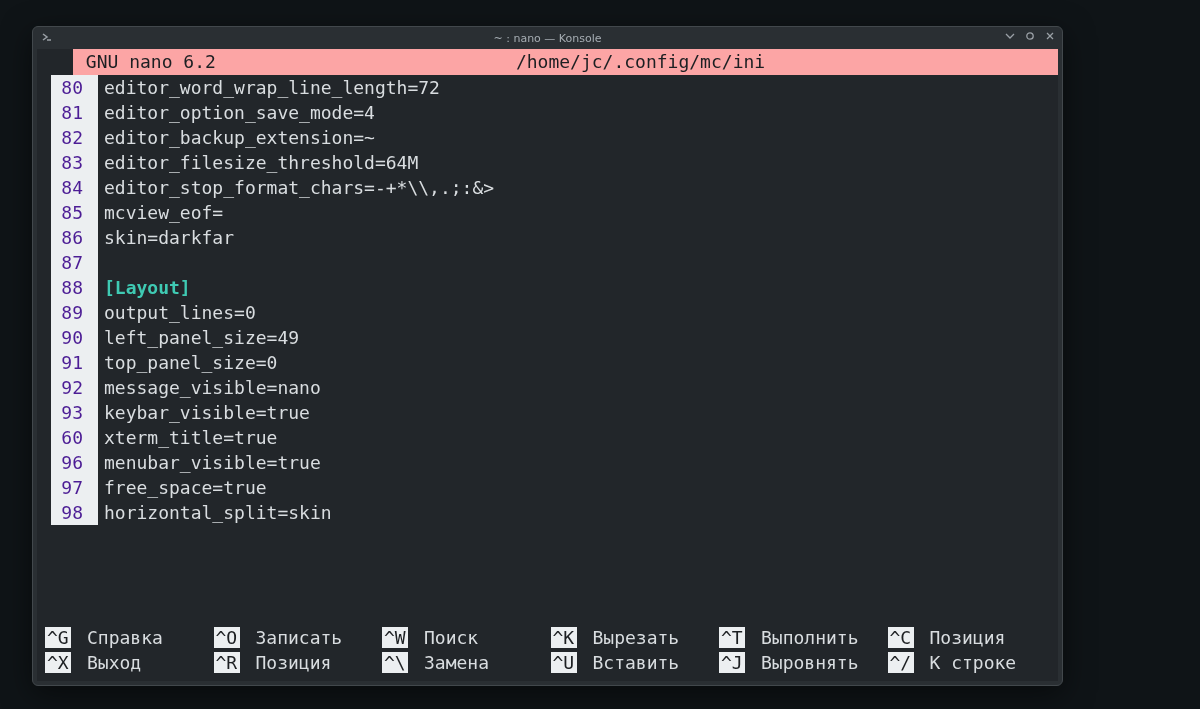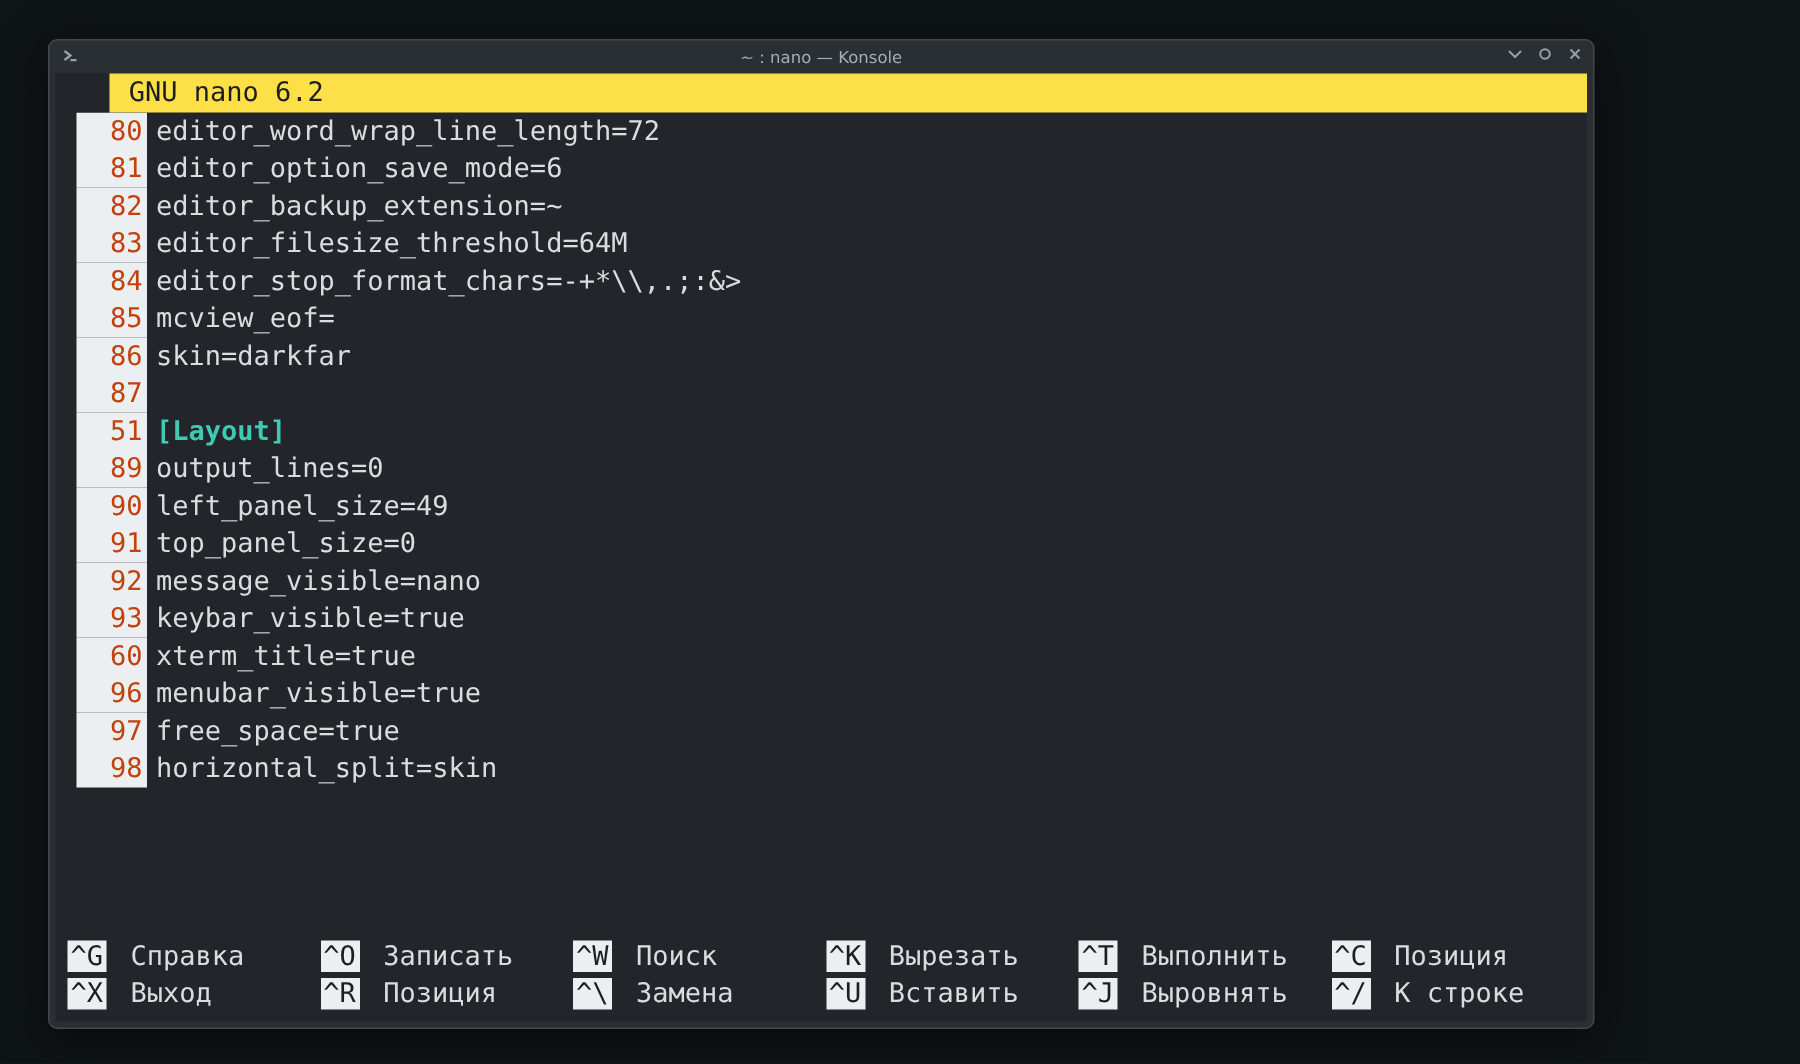--- a/index.html
+++ b/index.html
@@ -37,35 +37,35 @@
     flex: 1; margin: 0 4px 4px 4px; background: #22262a;
     display: flex; flex-direction: column; padding-bottom: 4px;
   }
   .header-line {
     display: flex; margin: 0; height: 26px; line-height: 26px;
   }
   .header-line .gutter-h {
     width: 36px; background:#22262a;
   }
   .header-line .bar {
-    flex:1; background: #fde047; color: #1c1f22; padding: 0 2px;
+    flex:1; background: #fca5a5; color: #1c1f22; padding: 0 2px;
     display:flex; white-space: pre;
   }
   .bar .left { }
   .bar .center { flex:1; text-align:left; padding-left: 300px; }
   .editor {
     flex:1; overflow:hidden;
   }
   .line {
     display:flex; height: 25px; line-height: 25px;
   }
   .gutter {
     width: 47px;
-    background: #eceff1; color:#c2410c;
-    text-align: right; padding-right: 3px;
+    background: #eceff1; color:#4c1d95;
+    text-align: right; padding-right: 15px;
     font-weight: 500;
     margin-right: 6px;
     margin-left: 14px;
   }
   .content { white-space: pre; }
   .section { color: #3fcab3; font-weight: bold; }
   .shortcuts {
     margin-top: 4px; padding: 2px 8px 2px 8px;
     display: grid;
     grid-template-columns: repeat(6, 1fr);
@@ -111,31 +111,32 @@
           </svg>
       </span>
     </div>
   </div>
 
   <div class="terminal">
     <div class="header-line">
       <div class="gutter-h"></div>
       <div class="bar">
         <span class="left"> GNU nano 6.2</span>
+        <span class="center">/home/jc/.config/mc/ini</span>
       </div>
     </div>
 
     <div class="editor" id="editor">
         <div class="line">
           <div class="gutter">80</div>
           <div class="content">editor_word_wrap_line_length=72</div>
         </div>
         <div class="line">
           <div class="gutter">81</div>
-          <div class="content">editor_option_save_mode=6</div>
+          <div class="content">editor_option_save_mode=4</div>
         </div>
         <div class="line">
           <div class="gutter">82</div>
           <div class="content">editor_backup_extension=~</div>
         </div>
         <div class="line">
           <div class="gutter">83</div>
           <div class="content">editor_filesize_threshold=64M</div>
         </div>
         <div class="line">
@@ -148,21 +149,21 @@
         </div>
         <div class="line">
           <div class="gutter">86</div>
           <div class="content">skin=darkfar</div>
         </div>
         <div class="line">
           <div class="gutter">87</div>
           <div class="content"></div>
         </div>
         <div class="line">
-          <div class="gutter">51</div>
+          <div class="gutter">88</div>
           <div class="content section">[Layout]</div>
         </div>
         <div class="line">
           <div class="gutter">89</div>
           <div class="content">output_lines=0</div>
         </div>
         <div class="line">
           <div class="gutter">90</div>
           <div class="content">left_panel_size=49</div>
         </div>

